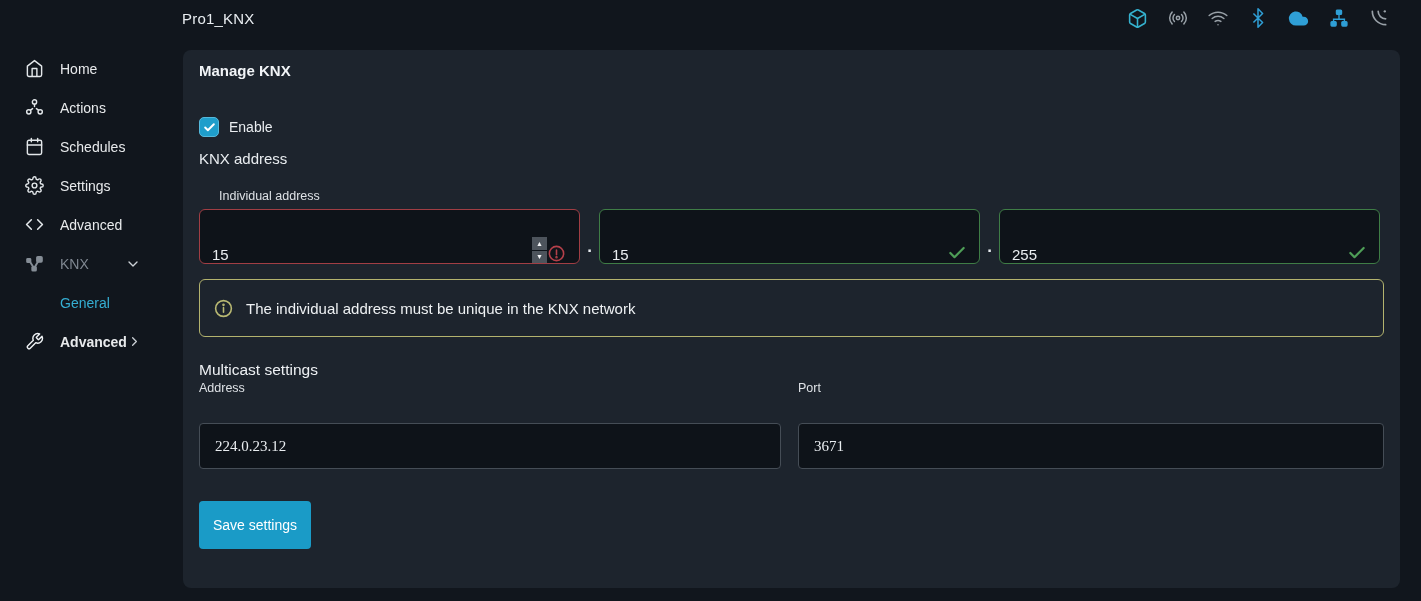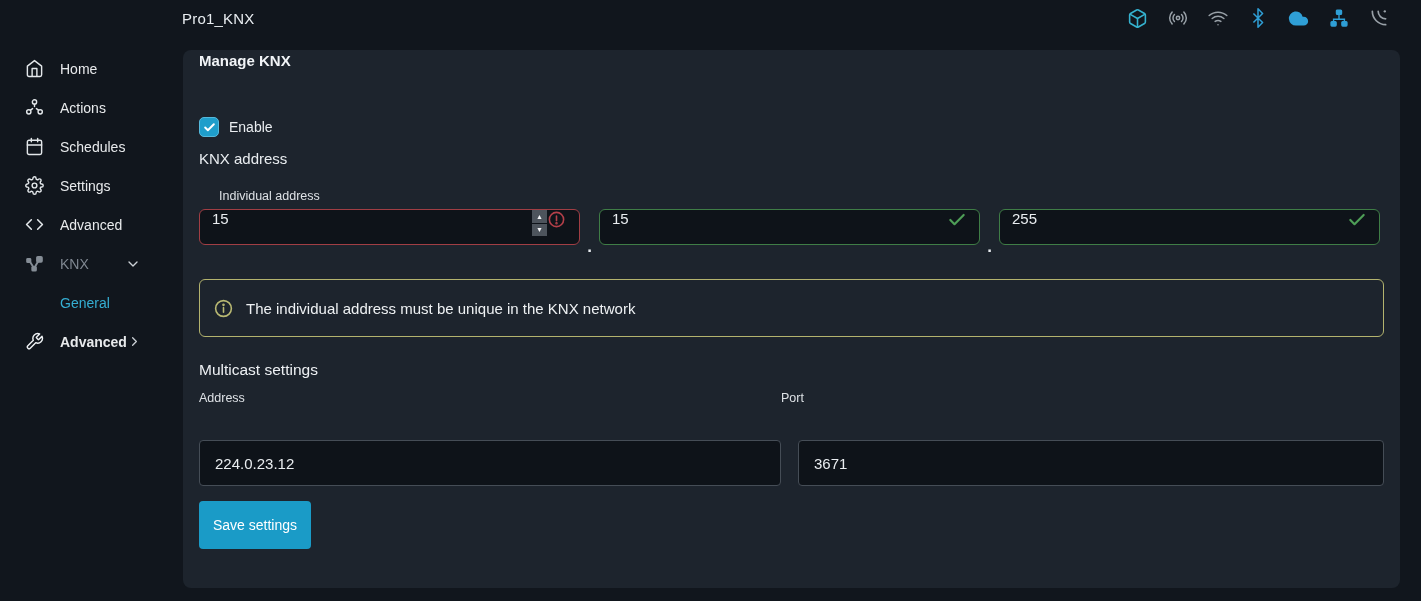--- a/index.html
+++ b/index.html
@@ -37,35 +37,35 @@
     padding-left:36px; cursor:pointer; font-size:14px;margin-left:24px;
   }
   .side-sub.active { color:#35aed2; }
   .side-item.advanced { font-weight:bold; }
   
   .panel {
     position:absolute; left:183px; top:50px; width:1217px; height:538px;
     background:#1d242d; border-radius:8px;
   }
   .panel .abs { position:absolute; left:16px; right:16px; }
-  .manage-heading { top:2px; font-size:15px; font-weight:bold; color:#f1f4f7; }
+  .manage-heading { top:12px; font-size:15px; font-weight:bold; color:#f1f4f7; }
   .enable-row { top:67px; display:flex; align-items:center; gap:10px; }
   .checkbox {
     width:20px; height:20px; border-radius:5px;
     background:#1f9ecb; border:1.5px solid #55b9dc;
     display:flex; align-items:center; justify-content:center; cursor:pointer;
   }
   .enable-label { font-size:14px; color:#e9edf0; }
   .knx-heading { top:100px; font-size:15px; color:#e9edf0; }
   .octet-label { top:139px; font-size:12.5px; color:#dde1e5;margin-left:20px; }
   .octets-row { top:159px; height:50px; display:flex; align-items:stretch; }
   .octet {
-    flex:0 0 381px; height:36px; background:#0e1319;
+    flex:0 0 381px; height:55px; background:#0e1319;
     border:1px solid #454d56; border-radius:6px;
-    display:flex; align-items:flex-start; padding:0 12px; 
+    display:flex; align-items:flex-end; padding:0 12px; 
   }
   .octet.error  { border-color:#a13e44; }
   .octet.valid  { border-color:#3f7d46; }
   .octet input {
     flex:1 1 auto; min-width:0; background:transparent; border:none; outline:none;
     color:#e9edf0; font-size:15px; font-family:inherit;
   }
   .dot-sep {
     flex:0 0 19px; text-align:center; align-self:flex-end;
     padding-bottom:2px; font-size:17px; font-weight:bold; color:#e9edf0;
@@ -76,25 +76,25 @@
     cursor:pointer; color:#f2f4f6; font-size:7px; line-height:1;
   }
   .octet .mark { flex:0 0 20px; display:flex; }
   .info-banner {
     top:229px; height:58px;
     border:1px solid #b3b36e; border-radius:6px;
     display:flex; align-items:center; gap:12px; padding:0 13px;
   }
   .info-banner .txt { font-size:15px; color:#eef1f3; }
   .multicast-heading { top:311px; font-size:15.5px; color:#edf0f3; }
-  .mc-labels { top:341px; display:flex; }
+  .mc-labels { top:331px; display:flex; gap:17px; }
   .mc-labels > div { font-size:12.5px; color:#dde1e5; }
   .mc-labels .l-addr { flex:0 0 582px; }
   .mc-labels .l-port { flex:1; }
-  .mc-row { top:390px; height:46px; display:flex; gap:17px; }
+  .mc-row { top:373px; height:46px; display:flex; gap:17px;font-family:Liberation Serif, serif; }
   .mc-input {
     height:46px; background:#0e1319; border:1px solid #454d56; border-radius:4px;
     color:#e9edf0; font-size:15px; font-family:inherit; padding:0 15px; outline:none;
   }
   .mc-addr { flex:0 0 582px; }
   .mc-port { flex:1; }
   .save-btn {
     position:absolute; left:16px; top:451px; width:112px; height:48px;
     background:#1a9bc7; border:none; border-radius:4px;
     color:#ffffff; font-size:14px; font-family:inherit; cursor:pointer;

